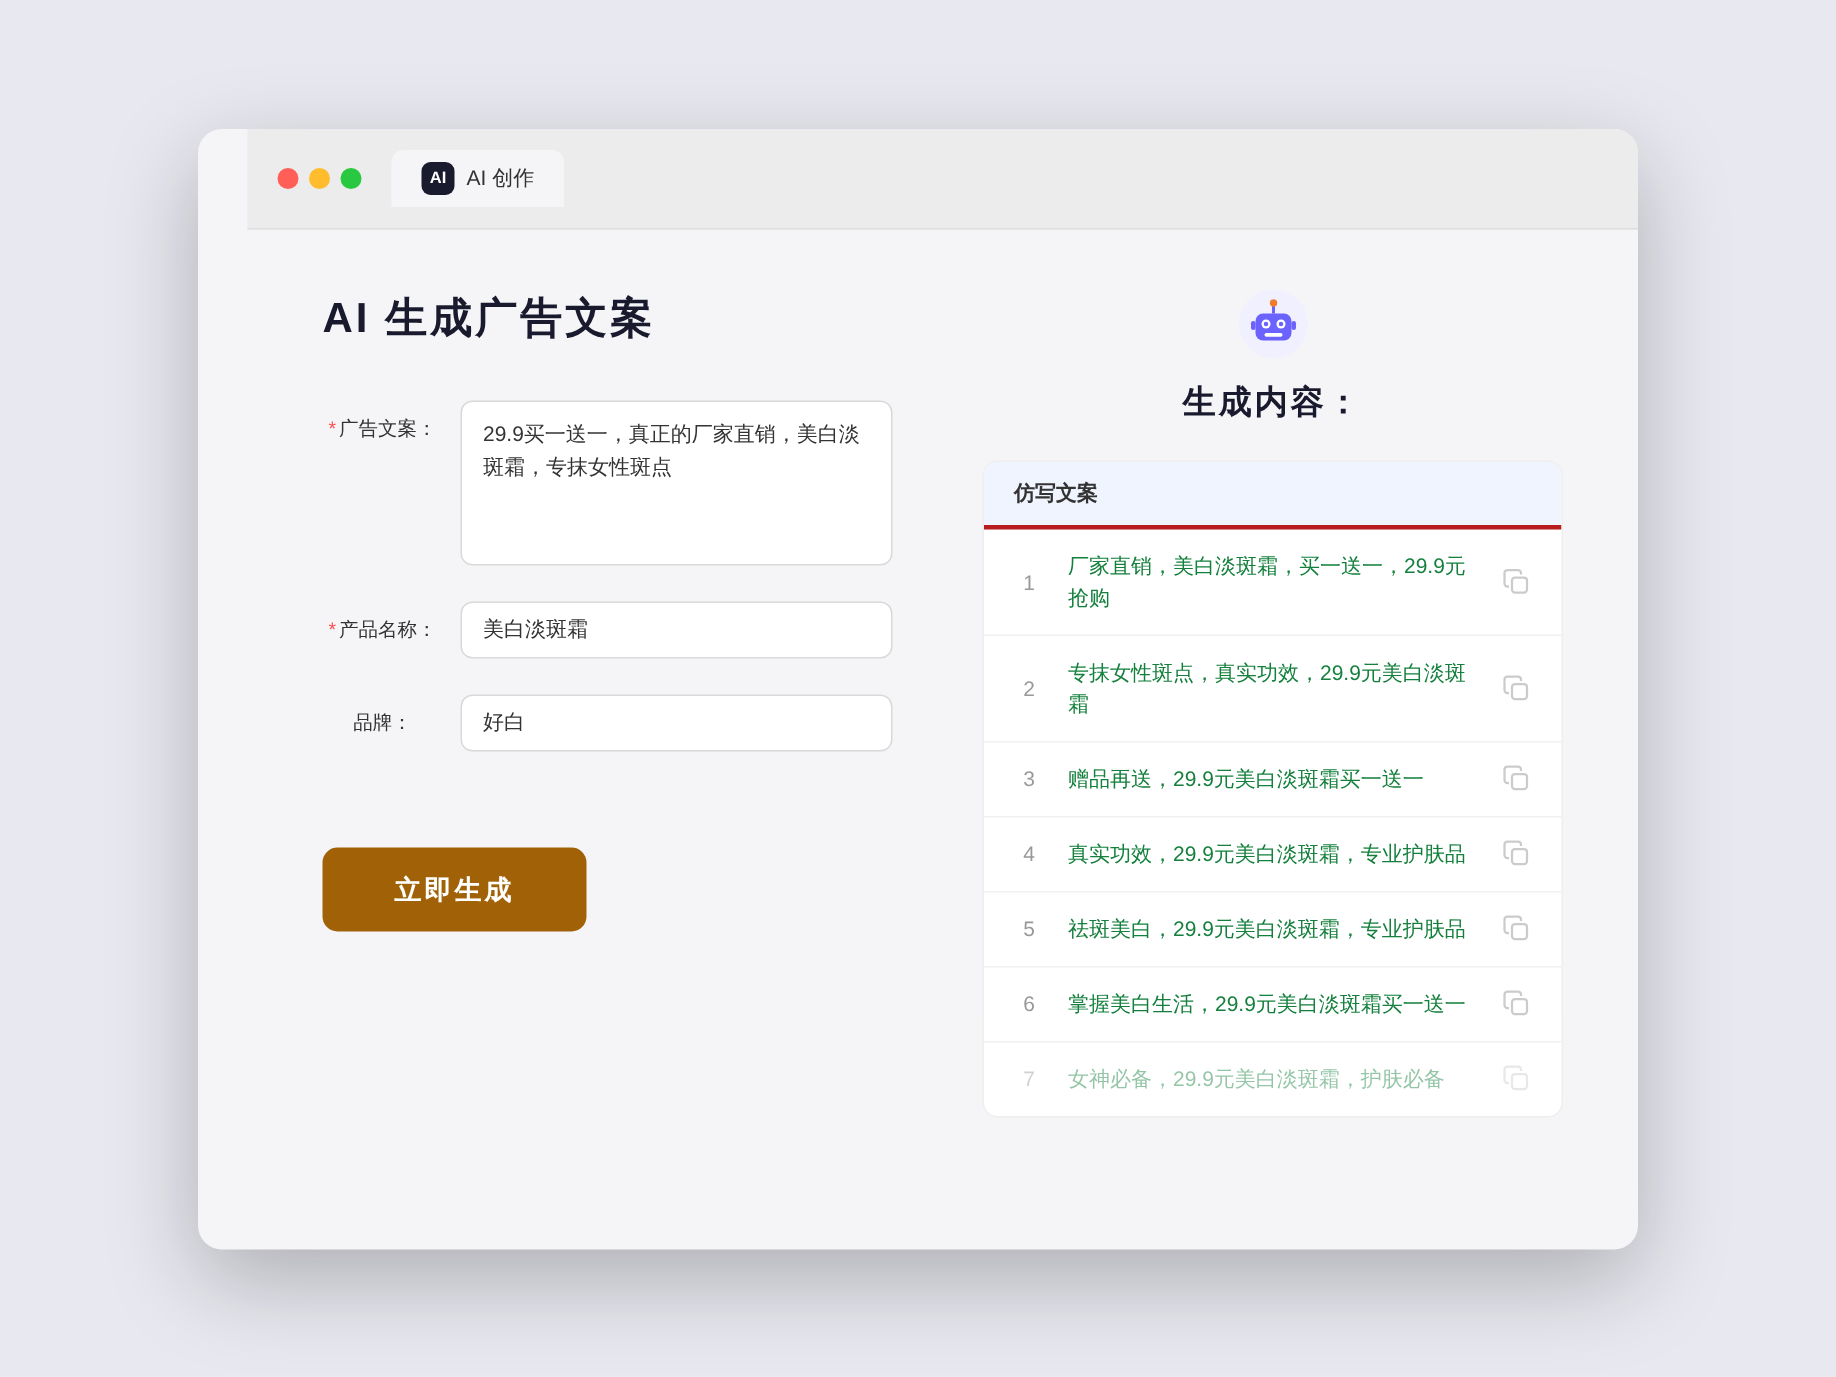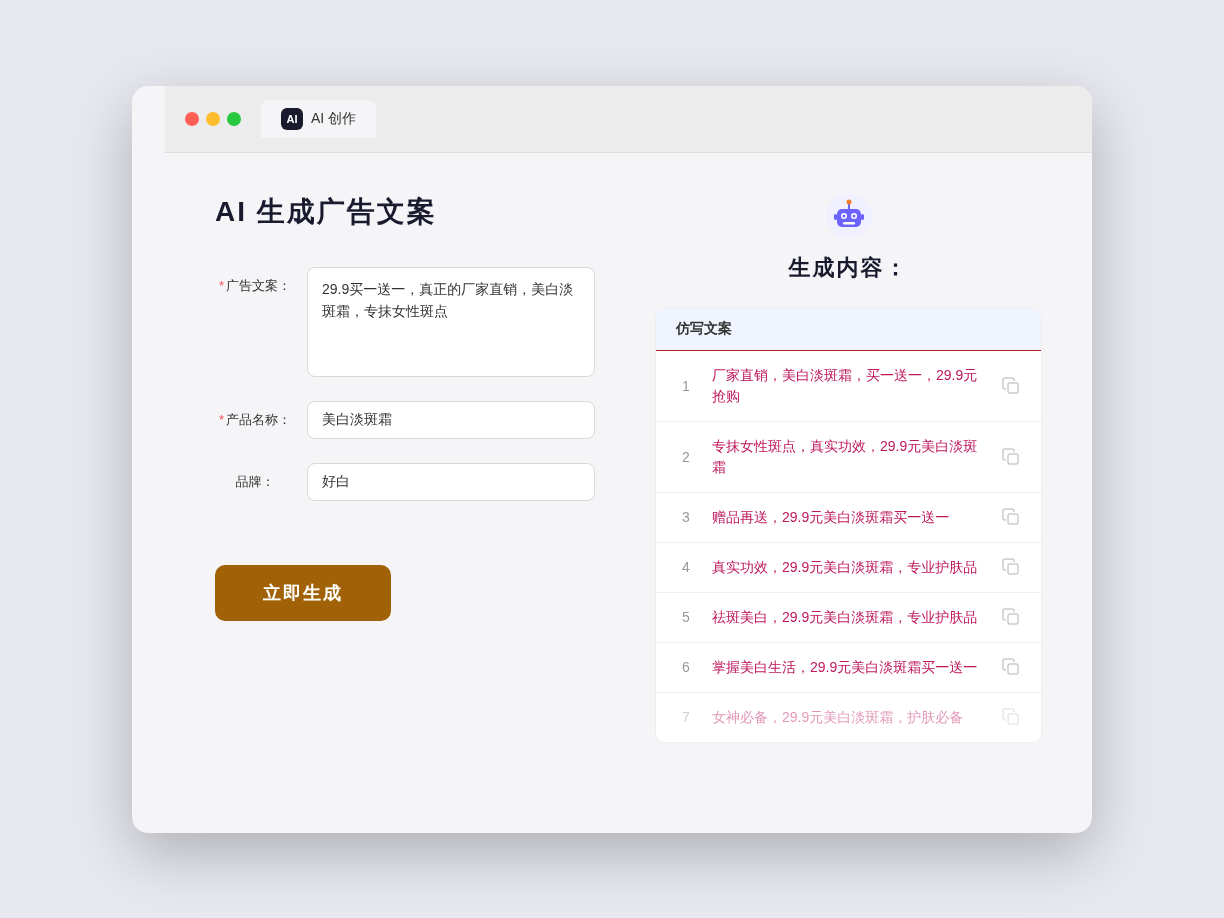--- a/index.html
+++ b/index.html
@@ -175,21 +175,21 @@
       overflow: hidden;
       border: 1px solid #eee;
     }
 
     .table-header {
       background: #f0f4ff;
       padding: 12px 20px;
       font-size: 14px;
       font-weight: 600;
       color: #333;
-      border-bottom: 1px solid #b91c1c;
+      border-bottom: 3px solid #b91c1c;
     }
 
     .result-row {
       display: flex;
       align-items: center;
       padding: 14px 20px;
       border-bottom: 1px solid #f0f0f0;
       gap: 16px;
     }
 
@@ -204,21 +204,21 @@
     .row-number {
       font-size: 14px;
       color: #999;
       min-width: 20px;
       text-align: center;
     }
 
     .row-text {
       flex: 1;
       font-size: 14px;
-      color: #be185d;
+      color: #15803d;
       line-height: 1.5;
     }
 
     .copy-icon {
       width: 20px;
       height: 20px;
       opacity: 0.5;
       cursor: pointer;
       flex-shrink: 0;
     }

